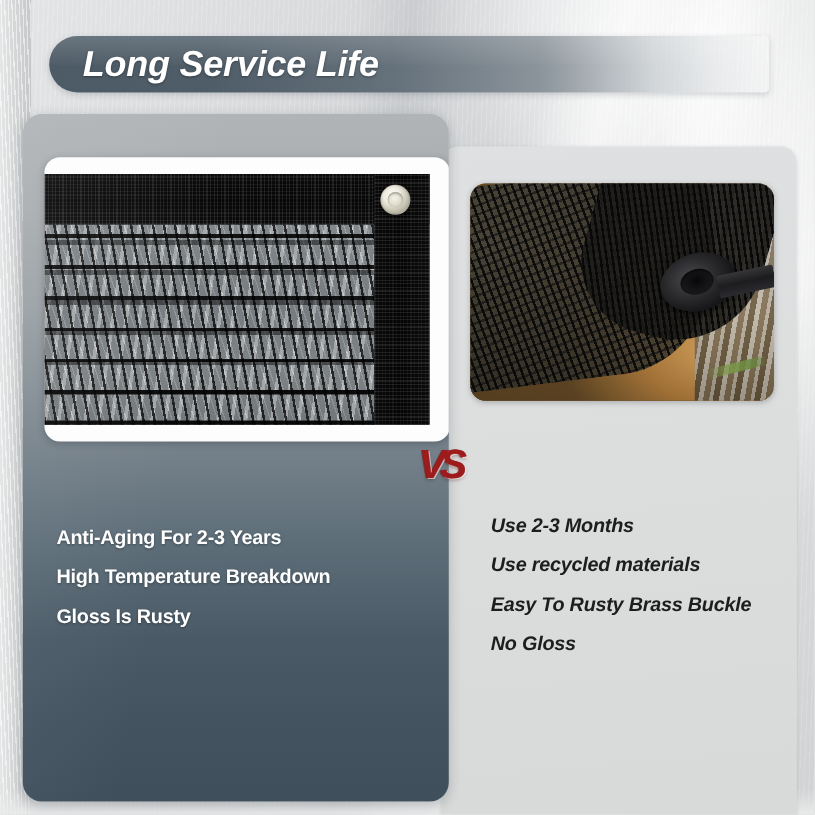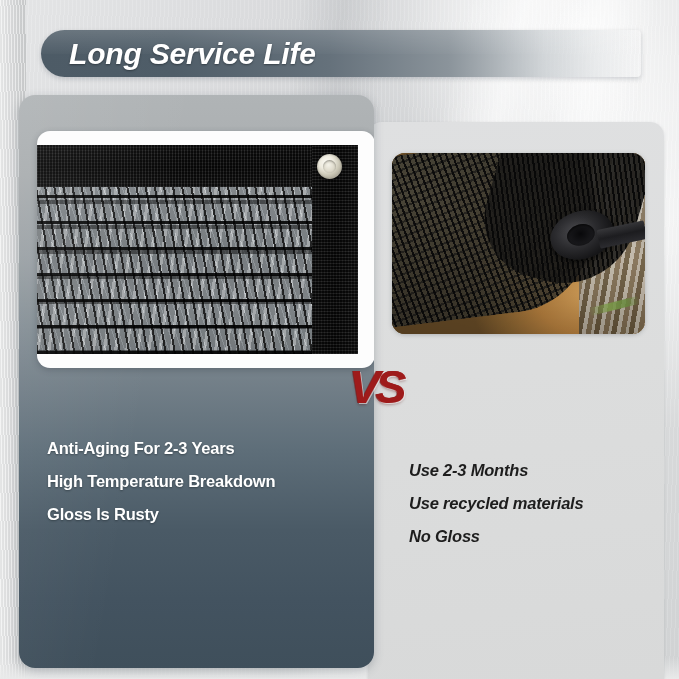--- a/index.html
+++ b/index.html
@@ -329,21 +329,21 @@
     pointer-events: none;
   }
 
   
   .vs-badge {
     position: absolute;
     left: 349px;
     top: 360px;
     width: 62px;
     height: 54px;
-    font-size: 47px;
+    font-size: 34px;
     font-weight: 700;
     font-style: italic;
     line-height: 54px;
     letter-spacing: -5px;
     color: #9e1b1b;
     text-shadow:
        1px 1px 0 rgba(255,255,255,0.55),
       -1px 0px 0 rgba(120,16,16,0.6),
        0 2px 3px rgba(80,10,10,0.35);
     background: linear-gradient(180deg, #b02020 0%, #8d1414 100%);
@@ -370,21 +370,20 @@
     line-height: 33px;
     white-space: nowrap;
     text-shadow: 0 1px 2px rgba(20,28,34,0.45);
   }
   .list-right {
     position: absolute;
     left: 409px;
     top: 422px;
     width: 270px;
     z-index: 3;
-    margin-top: 32px;
   }
   .list-right li {
     list-style: none;
     font-size: 16.5px;
     font-weight: 700;
     font-style: italic;
     color: #1d1d1d;
     letter-spacing: -0.2px;
     line-height: 33px;
     white-space: nowrap;
@@ -433,16 +432,17 @@
 
   <ul class="list-left">
     <li>Anti-Aging For 2-3 Years</li>
     <li>High Temperature Breakdown</li>
     <li>Gloss Is Rusty</li>
   </ul>
 
   <ul class="list-right">
     <li>Use 2-3 Months</li>
     <li>Use recycled materials</li>
+    <li>Easy To Rusty Brass Buckle</li>
     <li>No Gloss</li>
   </ul>
 
 </div>
 
 </body></html>

